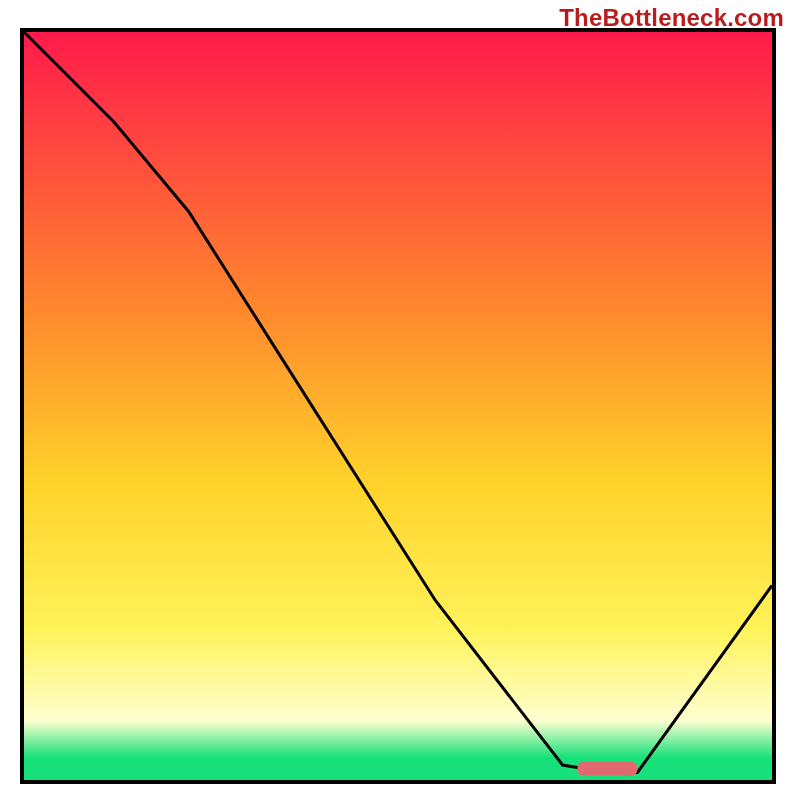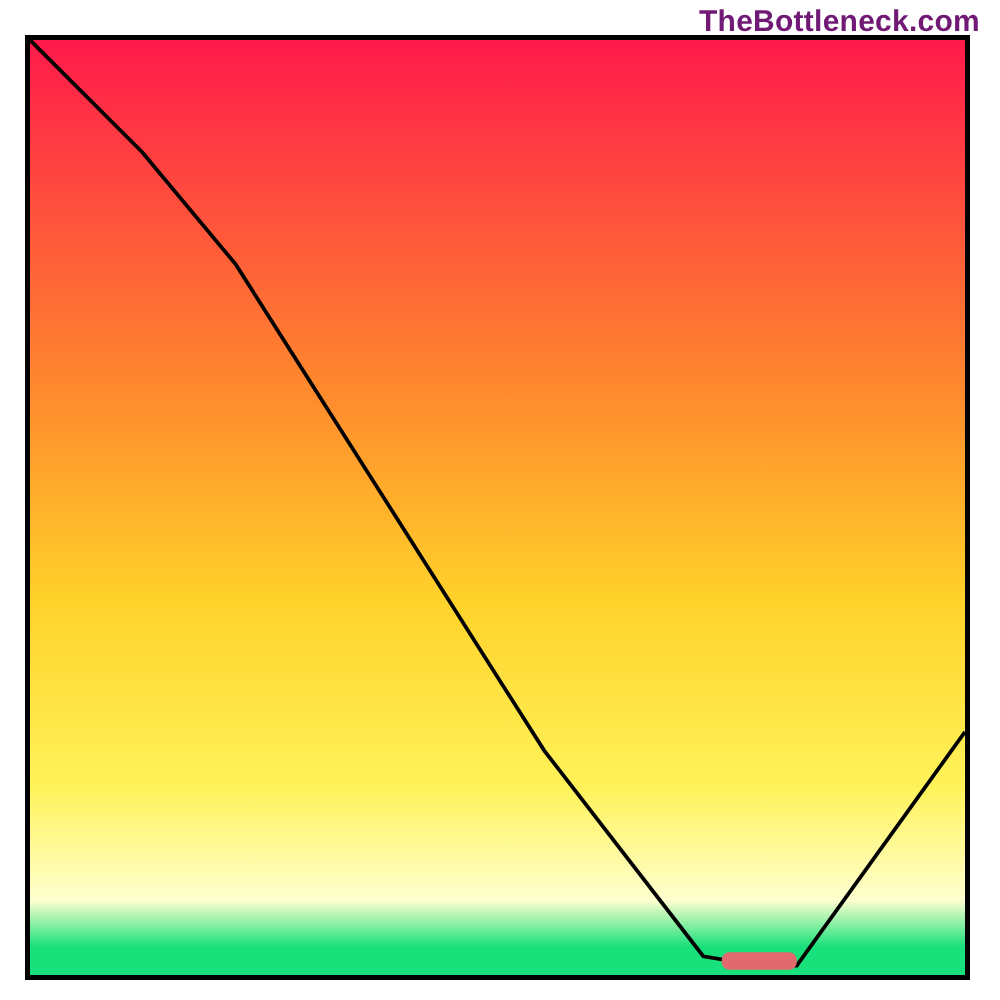--- a/index.html
+++ b/index.html
@@ -14,21 +14,21 @@
     position: relative;
     width: 800px;
     height: 800px;
   }
   .watermark {
     position: absolute;
     top: 4px;
     right: 16px;
     font-size: 24px;
     font-weight: 600;
-    color: #701a75;
+    color: #b91c1c;
     letter-spacing: 0.2px;
   }
   .plot-border {
     position: absolute;
     left: 20px;
     top: 28px;
     width: 756px;
     height: 756px;
     border: 4px solid #000;
     box-sizing: border-box;

